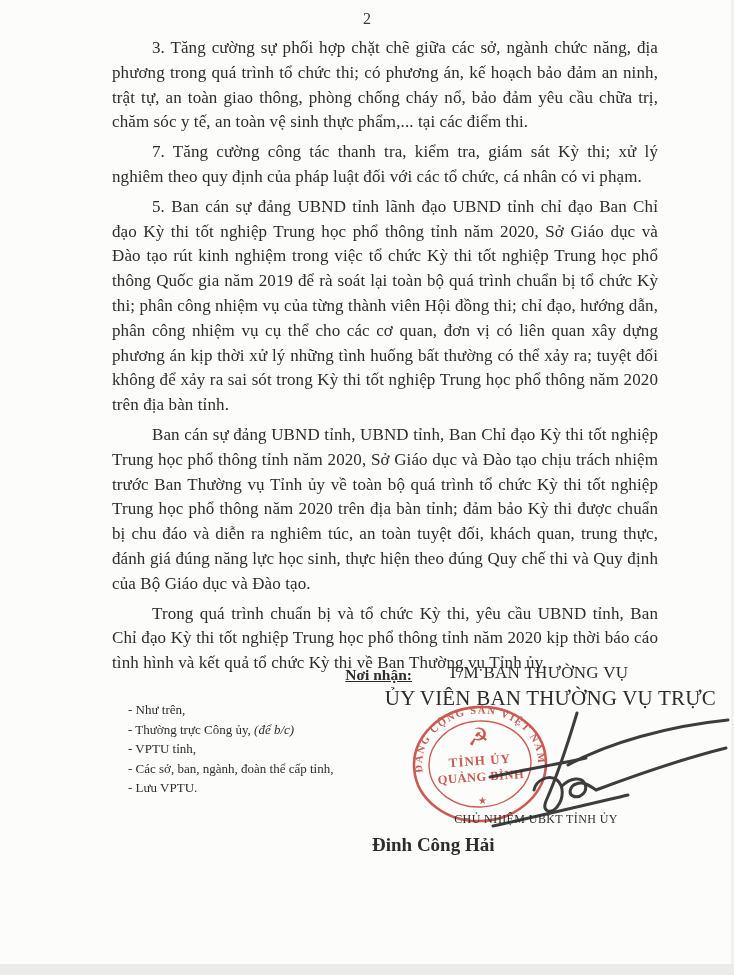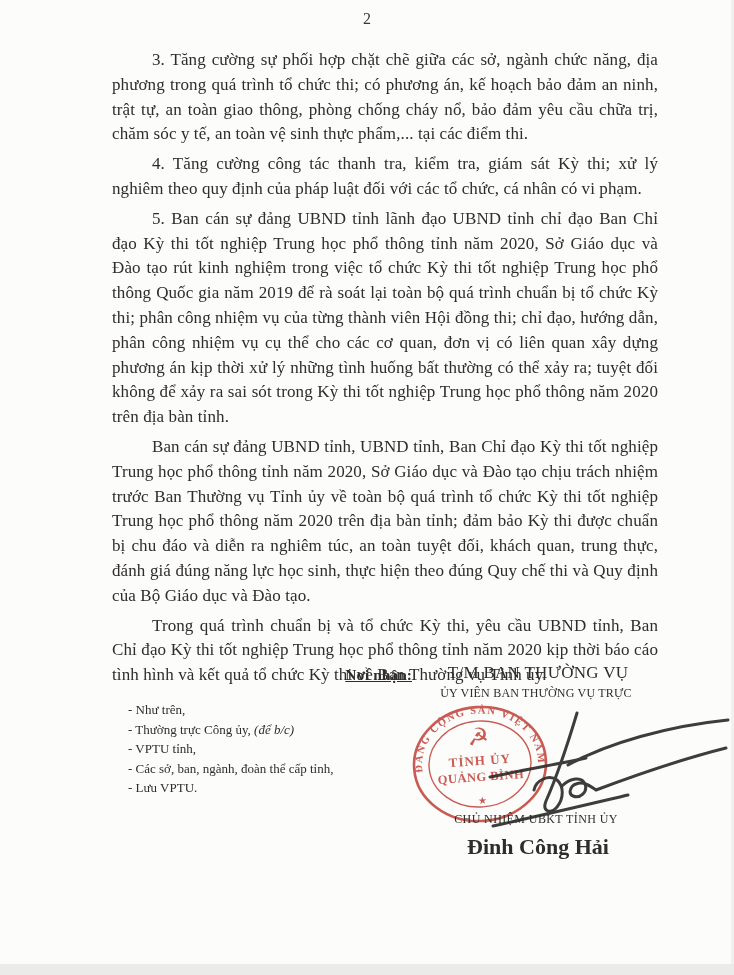--- a/index.html
+++ b/index.html
@@ -9,21 +9,20 @@
     font-family:"Liberation Serif","DejaVu Serif",serif;
     color:#2f2d2a;
   }
   .page-number{
     position:absolute;top:10px;left:0;width:100%;
     text-align:center;font-size:16px;color:#3a3834;
   }
   .doc-body{
     position:absolute;left:112px;top:36px;width:546px;
     text-align:justify;
-    margin-top:12px;
   }
   .doc-body p{
     margin:0 0 5px 0;
     text-indent:40px;
     font-size:17px;
     line-height:24.8px;
     letter-spacing:.1px;
   }
   .recipients{position:absolute;left:112px;top:666px;width:300px;}
   .recipients-heading{
@@ -32,30 +31,30 @@
     text-align:right;
   }
   .recipients ul{list-style:none;margin:16px;padding:0;font-size:13px;line-height:19.5px;}
   .recipients .note{font-style:italic;}
   .sig-authority{
     position:absolute;left:372px;top:663px;width:332px;
     text-align:center;font-size:17px;font-weight:normal;letter-spacing:.3px;
   }
   .sig-position{
     position:absolute;left:356px;top:686px;width:360px;
-    text-align:center;font-size:12px;letter-spacing:.2px;
+    text-align:right;font-size:21px;letter-spacing:.2px;
   }
   .stamp{
     position:absolute;left:406px;top:700px;width:148px;height:128px;
     opacity:.88;
   }
   .signature{position:absolute;left:478px;top:698px;width:256px;height:135px;}
   .sig-name{
     position:absolute;left:372px;top:834px;width:332px;
-    text-align:center;font-size:22px;font-weight:bold;
+    font-size:19px;font-weight:bold;
   }
   .sig-title{
     position:absolute;left:356px;top:812px;width:360px;
     text-align:center;font-size:12px;letter-spacing:.4px;
   }
   .scan-edge-bottom{
     position:absolute;left:0;bottom:0;width:100%;height:11px;
     background:#ebebe9;
   }
   .scan-edge-right{
@@ -65,21 +64,21 @@
 </style>
 </head>
 <body>
 
 <div class="page">
 
   <div class="page-number">2</div>
 
   <div class="doc-body">
     <p>3. Tăng cường sự phối hợp chặt chẽ giữa các sở, ngành chức năng, địa phương trong quá trình tổ chức thi; có phương án, kế hoạch bảo đảm an ninh, trật tự, an toàn giao thông, phòng chống cháy nổ, bảo đảm yêu cầu chữa trị, chăm sóc y tế, an toàn vệ sinh thực phẩm,... tại các điểm thi.</p>
-    <p>4. Tăng cường công tác thanh tra, kiểm tra, giám sát Kỳ thi; xử lý nghiêm theo quy định của pháp luật đối với các tổ chức, cá nhân có vi phạm.</p>
+    <p>7. Tăng cường công tác thanh tra, kiểm tra, giám sát Kỳ thi; xử lý nghiêm theo quy định của pháp luật đối với các tổ chức, cá nhân có vi phạm.</p>
     <p>5. Ban cán sự đảng UBND tỉnh lãnh đạo UBND tỉnh chỉ đạo Ban Chỉ đạo Kỳ thi tốt nghiệp Trung học phổ thông tỉnh năm 2020, Sở Giáo dục và Đào tạo rút kinh nghiệm trong việc tổ chức Kỳ thi tốt nghiệp Trung học phổ thông Quốc gia năm 2019 để rà soát lại toàn bộ quá trình chuẩn bị tổ chức Kỳ thi; phân công nhiệm vụ của từng thành viên Hội đồng thi; chỉ đạo, hướng dẫn, phân công nhiệm vụ cụ thể cho các cơ quan, đơn vị có liên quan xây dựng phương án kịp thời xử lý những tình huống bất thường có thể xảy ra; tuyệt đối không để xảy ra sai sót trong Kỳ thi tốt nghiệp Trung học phổ thông năm 2020 trên địa bàn tỉnh.</p>
     <p>Ban cán sự đảng UBND tỉnh, UBND tỉnh, Ban Chỉ đạo Kỳ thi tốt nghiệp Trung học phổ thông tỉnh năm 2020, Sở Giáo dục và Đào tạo chịu trách nhiệm trước Ban Thường vụ Tỉnh ủy về toàn bộ quá trình tổ chức Kỳ thi tốt nghiệp Trung học phổ thông năm 2020 trên địa bàn tỉnh; đảm bảo Kỳ thi được chuẩn bị chu đáo và diễn ra nghiêm túc, an toàn tuyệt đối, khách quan, trung thực, đánh giá đúng năng lực học sinh, thực hiện theo đúng Quy chế thi và Quy định của Bộ Giáo dục và Đào tạo.</p>
     <p>Trong quá trình chuẩn bị và tổ chức Kỳ thi, yêu cầu UBND tỉnh, Ban Chỉ đạo Kỳ thi tốt nghiệp Trung học phổ thông tỉnh năm 2020 kịp thời báo cáo tình hình và kết quả tổ chức Kỳ thi về Ban Thường vụ Tỉnh ủy.</p>
   </div>
 
   <div class="recipients">
     <div class="recipients-heading">Nơi nhận:</div>
     <ul>
       <li><span>- Như trên,</span><span class="note"></span></li>
       <li><span>- Thường trực Công ủy, </span><span class="note">(để b/c)</span></li>

